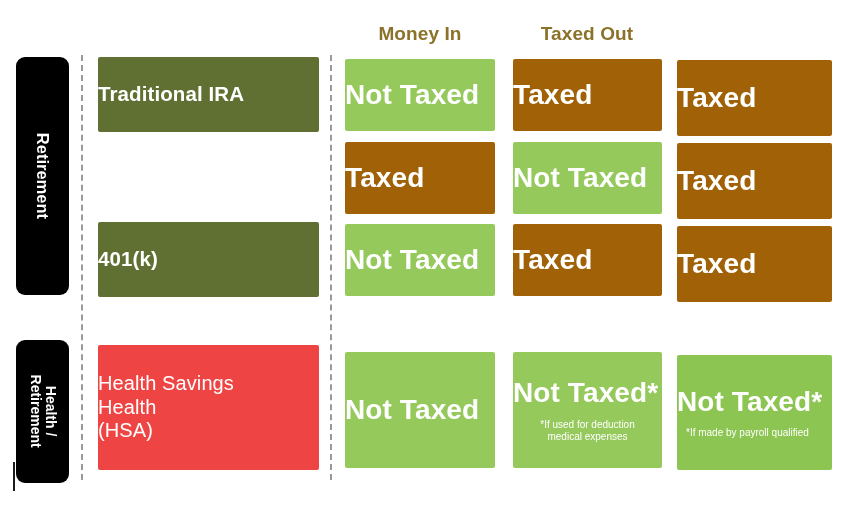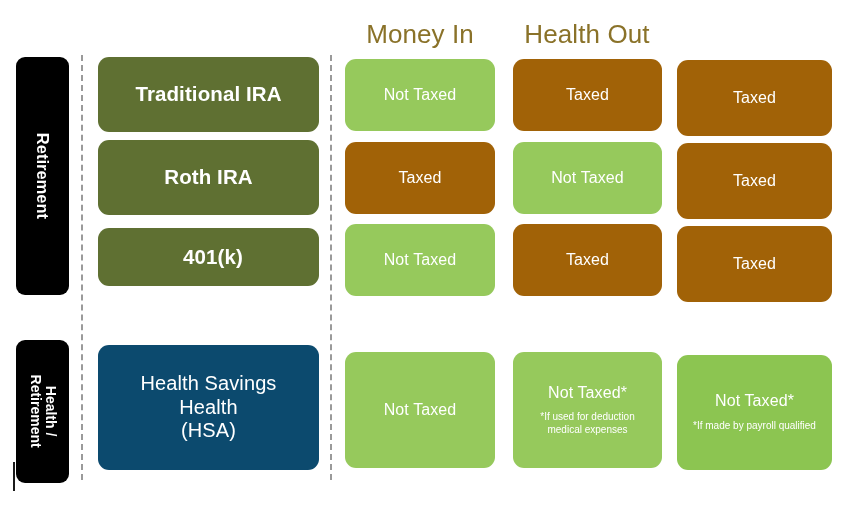--- a/index.html
+++ b/index.html
@@ -19,22 +19,22 @@
     background: #ffffff;
   }
 
   
   .col-header {
     position: absolute;
     top: 21px;
     height: 26px;
     line-height: 26px;
     text-align: center;
-    font-size: 26px;
-    font-weight: normal;
+    font-size: 19px;
+    font-weight: bold;
     color: #8a7229;
     letter-spacing: 0.1px;
     white-space: nowrap;
   }
   #hdr-money-in    { left: 345px; width: 150px; }
   #hdr-money-out   { left: 512px; width: 150px; }
   #hdr-payroll     { left: 677px; width: 160px; }
 
   
   .vdash {
@@ -77,66 +77,66 @@
   #stray-mark {
     position: absolute;
     left: 13px; top: 462px;
     width: 2px; height: 29px;
     background: #1a1a1a;
   }
 
   
   .card {
     position: absolute;
-    border-radius: 11px;
+    border-radius: 2px;
     display: flex;
     flex-direction: column;
-    align-items: center;
+    align-items: flex-start;
     justify-content: center;
     text-align: center;
     color: #ffffff;
   }
   .card .main-label {
-    font-size: 16px;
+    font-size: 28px;
     line-height: 1.18;
-    font-weight: normal;
+    font-weight: bold;
     letter-spacing: 0.1px;
   }
   .card .note {
     font-size: 10px;
     line-height: 1.25;
     margin-top: 9px;
     padding: 0 9px;
     font-weight: normal;
   }
 
   
   .acct { width: 221px; left: 98px; }
   .acct .main-label { font-size: 20.5px; font-weight: bold; }
 
   .olive { background: #5f7032; }
-  .blue  { background: #0c4a6e; }
+  .blue  { background: #ef4444; }
   .blue .main-label { font-weight: normal; font-size: 20px; }
 
   
   .green  { background: #96c95c; }
   .green2 { background: #8cc551; }
   .orange { background: #a16207; }
 
   .col-in  { left: 345px; width: 150px; }
   .col-out { left: 513px; width: 149px; }
   .col-pay { left: 677px; width: 155px; }
 </style>
 </head>
 <body>
 
 <div id="canvas">
 
   <div class="col-header" id="hdr-money-in">Money In</div>
-  <div class="col-header" id="hdr-money-out">Health Out</div>
+  <div class="col-header" id="hdr-money-out">Taxed Out</div>
 
   <div class="vdash" id="dash-left"></div>
   <div class="vdash" id="dash-mid"></div>
 
   <div class="cat-tab" id="cat-retirement">
     <span class="cat-text">Retirement</span>
   </div>
 
   <div class="cat-tab" id="cat-health">
     <span class="cat-text"><span style="white-space:pre-line">Health /
@@ -151,34 +151,31 @@
   <div class="card col-in green" style="top:59px;height:72px;">
     <div class="main-label">Not Taxed</div>
   </div>
   <div class="card col-out orange" style="top:59px;height:72px;">
     <div class="main-label">Taxed</div>
   </div>
   <div class="card col-pay orange" style="top:60px;height:76px;">
     <div class="main-label">Taxed</div>
   </div>
 
-  <div class="card acct olive" style="top:140px;height:75px;">
-    <div class="main-label">Roth IRA</div>
-  </div>
   <div class="card col-in orange" style="top:142px;height:72px;">
     <div class="main-label">Taxed</div>
   </div>
   <div class="card col-out green" style="top:142px;height:72px;">
     <div class="main-label">Not Taxed</div>
   </div>
   <div class="card col-pay orange" style="top:143px;height:76px;">
     <div class="main-label">Taxed</div>
   </div>
 
-  <div class="card acct olive" style="top:228px;height:58px;padding-left:9px;">
+  <div class="card acct olive" style="top:222px;height:75px;">
     <div class="main-label">401(k)</div>
   </div>
   <div class="card col-in green" style="top:224px;height:72px;">
     <div class="main-label">Not Taxed</div>
   </div>
   <div class="card col-out orange" style="top:224px;height:72px;">
     <div class="main-label">Taxed</div>
   </div>
   <div class="card col-pay orange" style="top:226px;height:76px;">
     <div class="main-label">Taxed</div>

